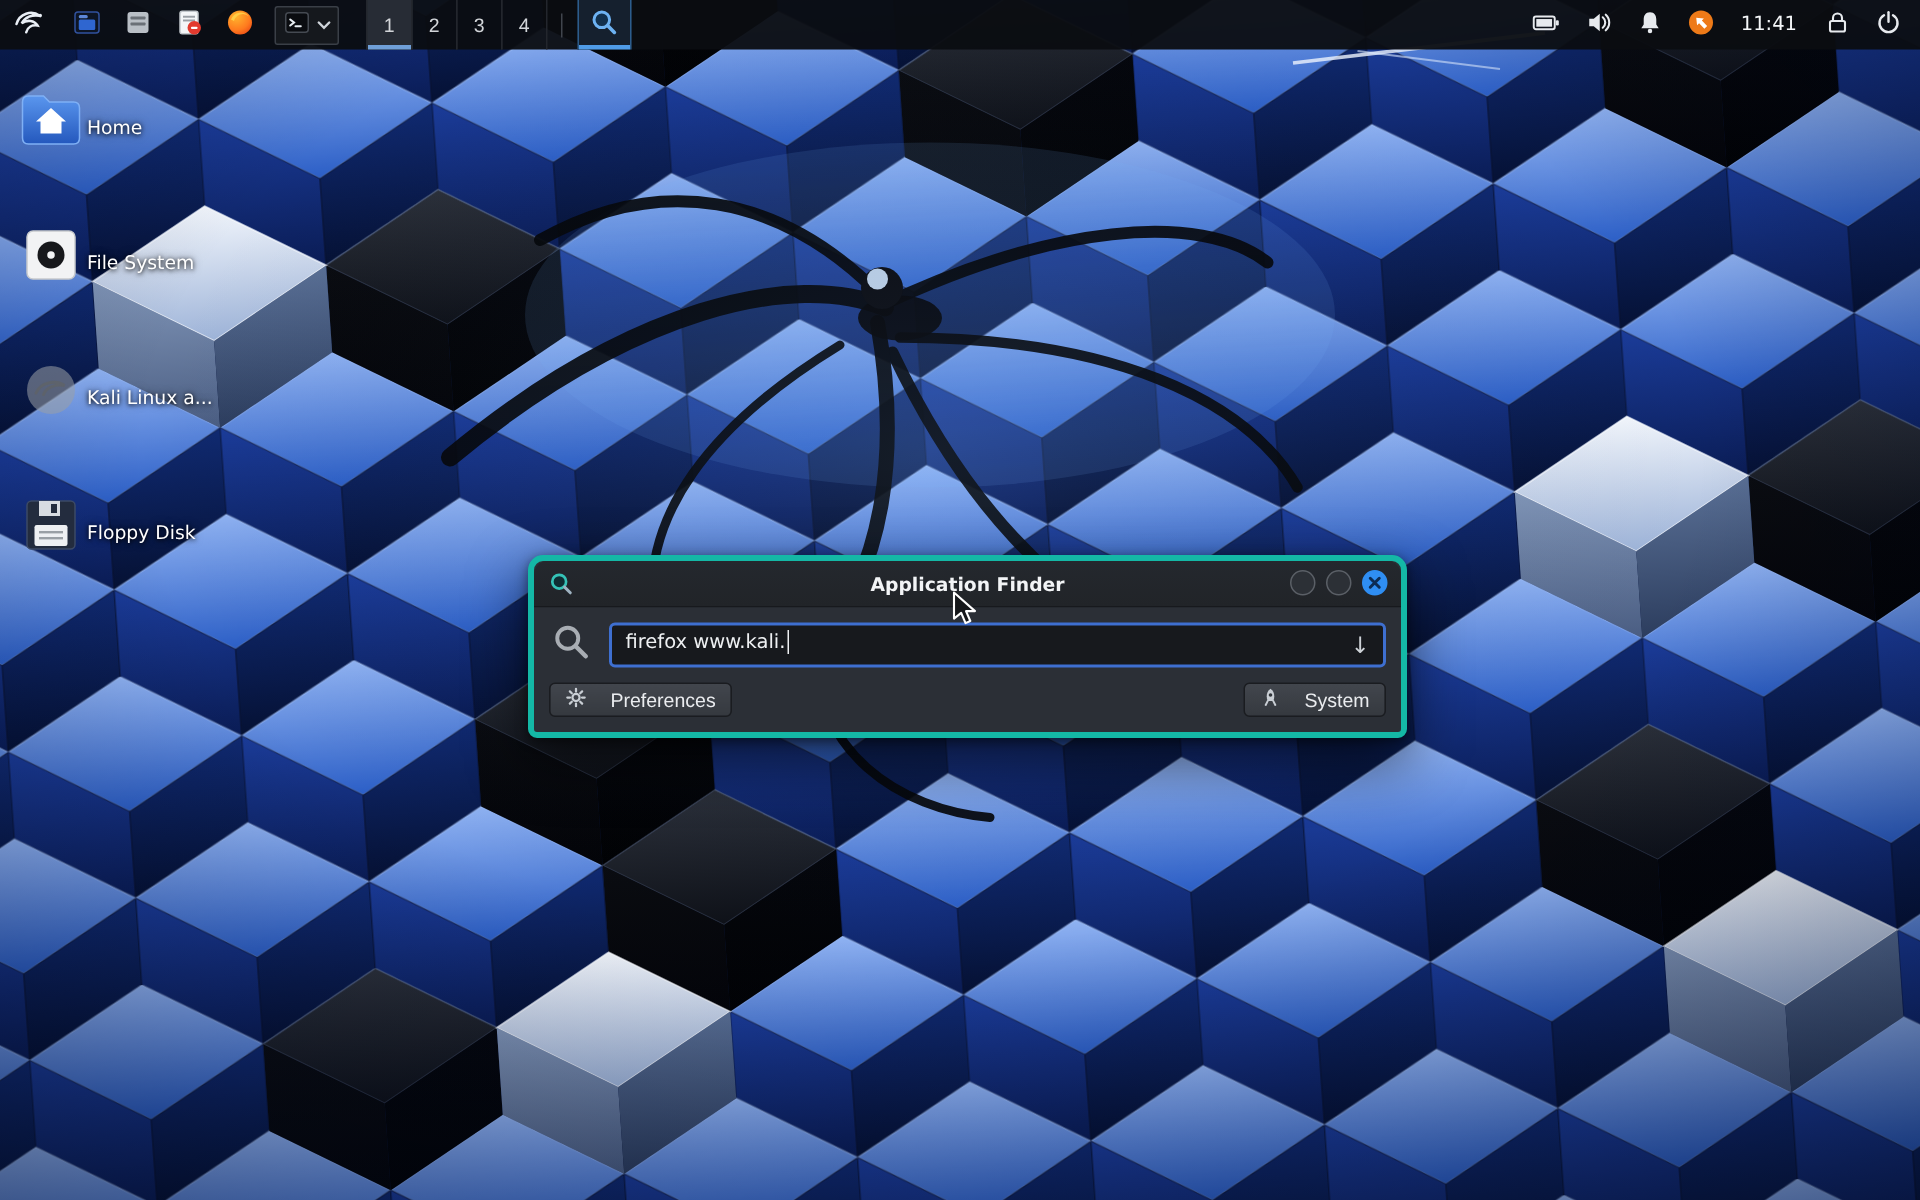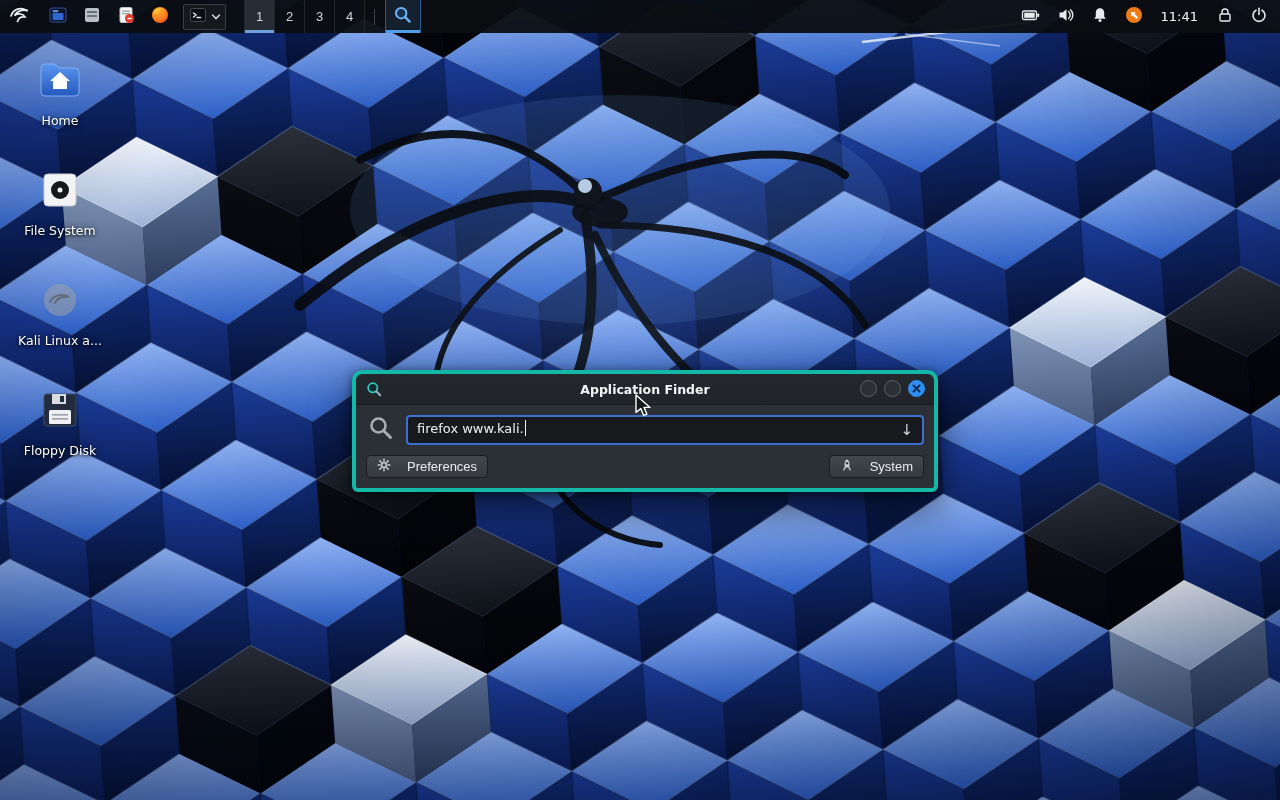--- a/index.html
+++ b/index.html
@@ -26,21 +26,21 @@
   .sep{width:1px;height:16px;background:#40454d;margin:auto 10px;}
   .taskbtn{display:flex;align-items:center;justify-content:center;width:36px;height:33px;
       background:#15202e;border:none;border-left:1px solid #2c5c8c;border-right:1px solid #2c5c8c;
       box-shadow:inset 0 -3px 0 #4f9ce8;cursor:pointer;}
   .tray{display:flex;align-items:center;}
   .tray .pbtn{margin:0 8px;}
   .clock{color:#f4f6f8;font-size:13px;margin:17px 10px;display:flex;align-items:center;}
 
   
   .dicons{position:absolute;left:10px;top:56px;display:flex;flex-direction:column;gap:38px;z-index:10;}
-  .dicon{width:100px;display:flex;flex-direction:column;align-items:center;cursor:pointer;}
+  .dicon{width:100px;display:flex;flex-direction:row;align-items:center;cursor:pointer;}
   .dicon .lbl{margin-top:5px;font-size:12.5px;color:#ffffff;white-space:nowrap;
       text-shadow:0 1px 3px rgba(0,0,0,.95),0 0 6px rgba(0,0,0,.6);}
 
   
   .appfinder{position:absolute;left:352px;top:370px;width:586px;z-index:40;
       border-radius:10px 10px 6px 6px;background:#2b2f36;border:4px solid #14b8a6;
       box-shadow:0 14px 38px rgba(0,0,0,.62),0 2px 8px rgba(0,0,0,.5);box-sizing:border-box;}
   .titlebar{position:relative;height:30px;display:flex;align-items:center;justify-content:center;
       background:linear-gradient(#24282e,#212428);border-radius:9px 9px 0 0;border-bottom:1px solid #17191d;cursor:default;}
   .title{font-size:12.5px;font-weight:bold;color:#f2f4f6;}

